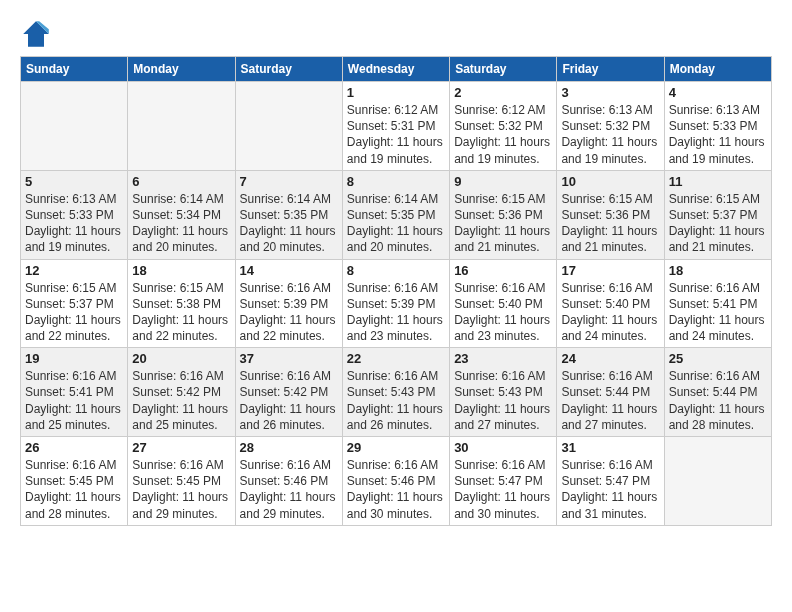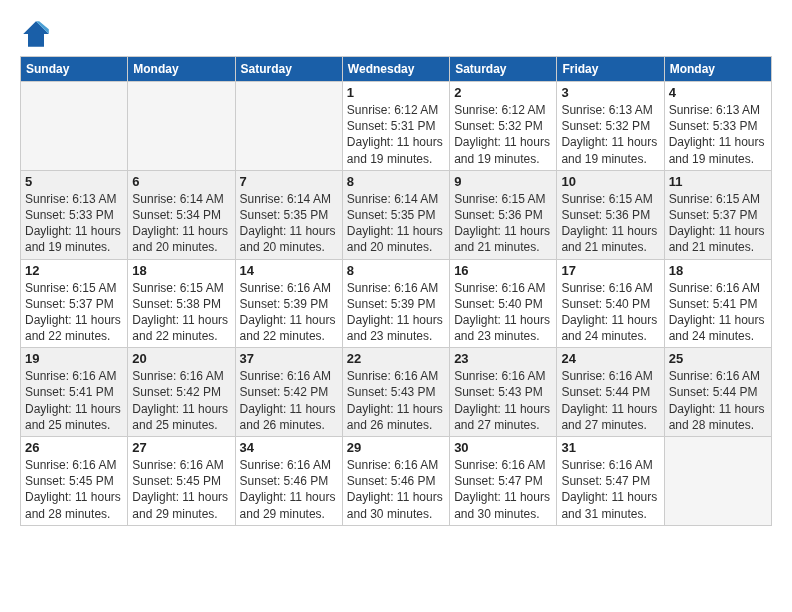--- a/index.html
+++ b/index.html
@@ -329,21 +329,21 @@
 and 28 minutes.</div>
           </td>
           <td>
             <div class="day-num">27</div>
             <div class="day-info" style="white-space: pre-line;">Sunrise: 6:16 AM
 Sunset: 5:45 PM
 Daylight: 11 hours
 and 29 minutes.</div>
           </td>
           <td>
-            <div class="day-num">34</div>
+            <div class="day-num">28</div>
             <div class="day-info" style="white-space: pre-line;">Sunrise: 6:16 AM
 Sunset: 5:46 PM
 Daylight: 11 hours
 and 29 minutes.</div>
           </td>
           <td>
             <div class="day-num">29</div>
             <div class="day-info" style="white-space: pre-line;">Sunrise: 6:16 AM
 Sunset: 5:46 PM
 Daylight: 11 hours

